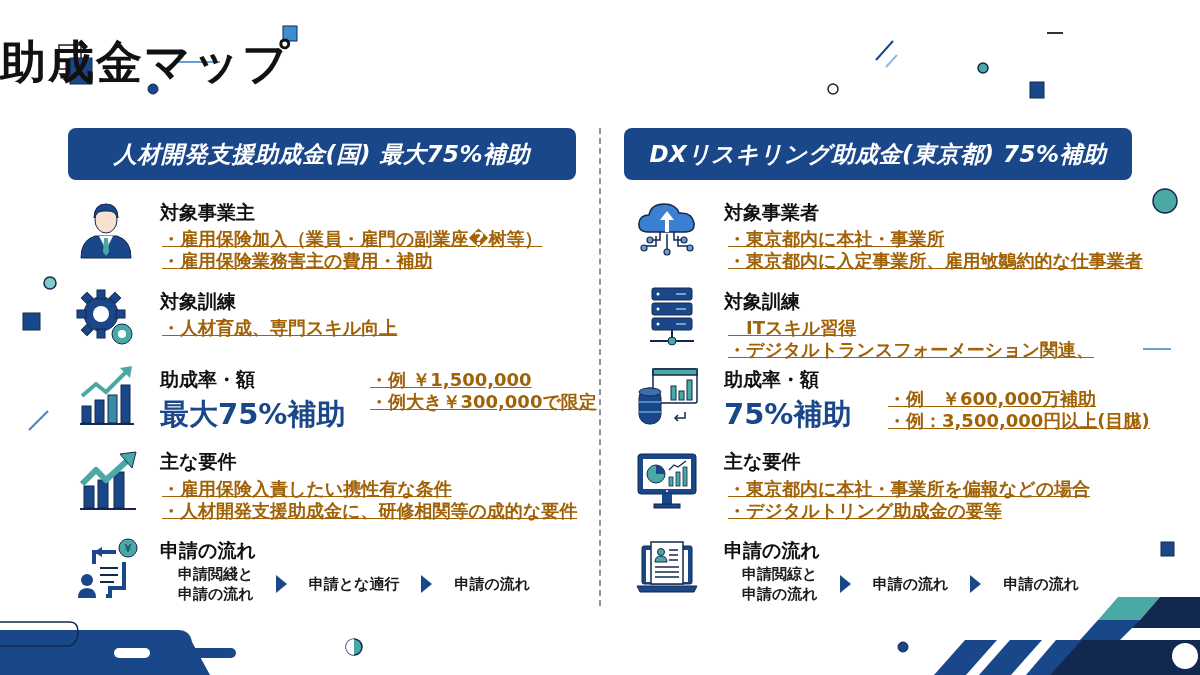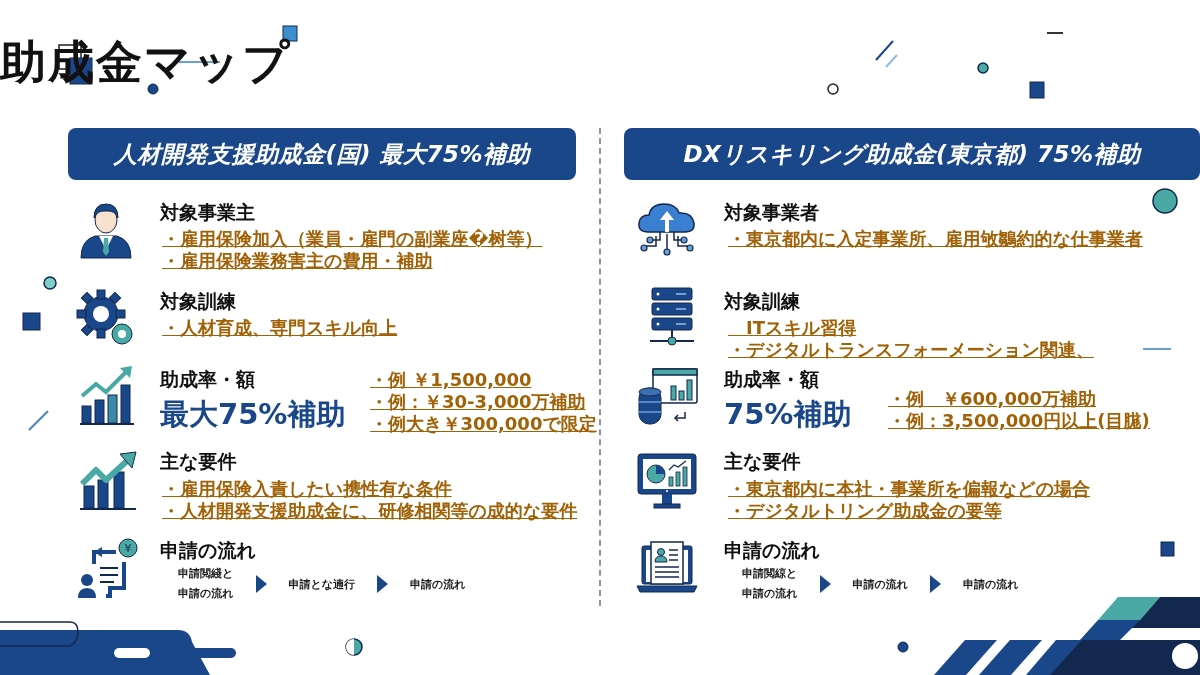--- a/index.html
+++ b/index.html
@@ -6,27 +6,27 @@
   html, body { width: 1200px; height: 675px; overflow: hidden; background: #ffffff; }
   body { position: relative; font-family: "DejaVu Sans", "Liberation Sans", sans-serif; color: #1a1a1a; }
 
   .deco { position: absolute; }
   .title { position: absolute; left: 0; width: 1200px; top: 32px; text-align: left; font-size: 46px; font-weight: bold; letter-spacing: 2px; color: #111; }
 
   .divider { position: absolute; left: 599px; top: 128px; height: 478px; border-left: 2px dashed #8a94a6; }
 
   .banner { position: absolute; top: 128px; height: 52px; background: #1a4789; border-radius: 8px; color: #fff; font-weight: bold; font-size: 23px; display: flex; align-items: center; justify-content: center; letter-spacing: 0.5px; font-style: italic; }
   .banner.left { left: 68px; width: 508px; }
-  .banner.right { left: 624px; width: 576px; }
+  .banner.right { left: 624px; width: 508px; }
   .icon { position: absolute; width: 62px; height: 62px; }
   .sec-title { position: absolute; font-size: 19px; font-weight: bold; color: #111; white-space: nowrap; }
   .bullets { position: absolute; font-size: 18px; font-weight: bold; color: #a16207; line-height: 22px; white-space: nowrap; text-decoration: underline; }
   .big-rate { position: absolute; font-size: 29px; font-weight: bold; color: #1a4789; white-space: nowrap; }
 
-  .flow { position: absolute; display: flex; align-items: center; font-size: 11px; font-weight: bold; color: #1c1c1c; white-space: nowrap; font-family: Liberation Mono, monospace; }
+  .flow { position: absolute; display: flex; align-items: center; font-size: 15px; font-weight: bold; color: #1c1c1c; white-space: nowrap; }
   .flow .step2 { line-height: 20px; }
   .flow .arrow { width: 0; height: 0; border-top: 9px solid transparent; border-bottom: 9px solid transparent; border-left: 11px solid #1a4789; margin: 0 22px; }
 </style>
 </head>
 <body>
 
 <svg class="deco" style="left:0;top:0" width="1200" height="675" viewBox="0 0 1200 675">
 
   <rect x="59" y="45" width="22" height="24" fill="#fff" stroke="#222" stroke-width="1.5"></rect>
   <rect x="70" y="58" width="22" height="26" fill="#1a4789" stroke="#13284e" stroke-width="1"></rect>
@@ -117,21 +117,20 @@
     <rect x="30" y="29" width="9" height="28" fill="#3a8aa8" stroke="#13284e"></rect>
     <rect x="43" y="19" width="9" height="38" fill="#1a4789" stroke="#13284e"></rect>
     <line x1="2" y1="58" x2="56" y2="58" stroke="#13284e" stroke-width="2"></line>
     <polyline points="4,30 18,18 28,26 50,4" fill="none" stroke="#4aa8a5" stroke-width="4"></polyline>
     <polygon points="42,2 54,0 52,12" fill="#4aa8a5"></polygon>
   </svg>
   <div class="sec-title" style="left:160px;top:367px">助成率・額</div>
   <div class="big-rate" style="left:160px;top:395px">最大75%補助</div>
   <div class="bullets" style="left:370px;top:369px">
     <div>・例 ￥1,500,000</div>
-    <div>・例：￥30-3,000万補助</div>
     <div>・例大き￥300,000で限定</div>
   </div>
 </div>
 
 <div>
   <svg class="icon" style="left:78px;top:450px" viewBox="0 0 62 62">
     <rect x="6" y="36" width="10" height="22" fill="#1a4789" stroke="#13284e"></rect>
     <rect x="20" y="30" width="10" height="28" fill="#1a4789" stroke="#13284e"></rect>
     <rect x="36" y="22" width="10" height="36" fill="#1a4789" stroke="#13284e"></rect>
     <line x1="2" y1="59" x2="58" y2="59" stroke="#13284e" stroke-width="2"></line>
@@ -188,20 +187,21 @@
     <g fill="#6a9fd4" stroke="#13284e" stroke-width="1.2">
       <circle cx="14" cy="42" r="3"></circle>
         <circle cx="48" cy="42" r="3"></circle>
       <circle cx="31" cy="54" r="3"></circle>
         <circle cx="8" cy="50" r="3"></circle>
         <circle cx="54" cy="50" r="3"></circle>
     </g>
   </svg>
   <div class="sec-title" style="left:724px;top:200px">対象事業者</div>
   <div class="bullets" style="left:728px;top:228px">
+    <div>・東京都内に本社・事業所</div>
     <div>・東京都内に入定事業所、雇用敂鶵約的な仕事業者</div>
   </div>
 </div>
 
 <div>
   <svg class="icon" style="left:640px;top:284px" viewBox="0 0 62 62">
     <g fill="#1a4789" stroke="#13284e">
       <rect x="12" y="4" width="40" height="12" rx="2"></rect>
       <rect x="12" y="19" width="40" height="12" rx="2"></rect>
       <rect x="12" y="34" width="40" height="12" rx="2"></rect>

